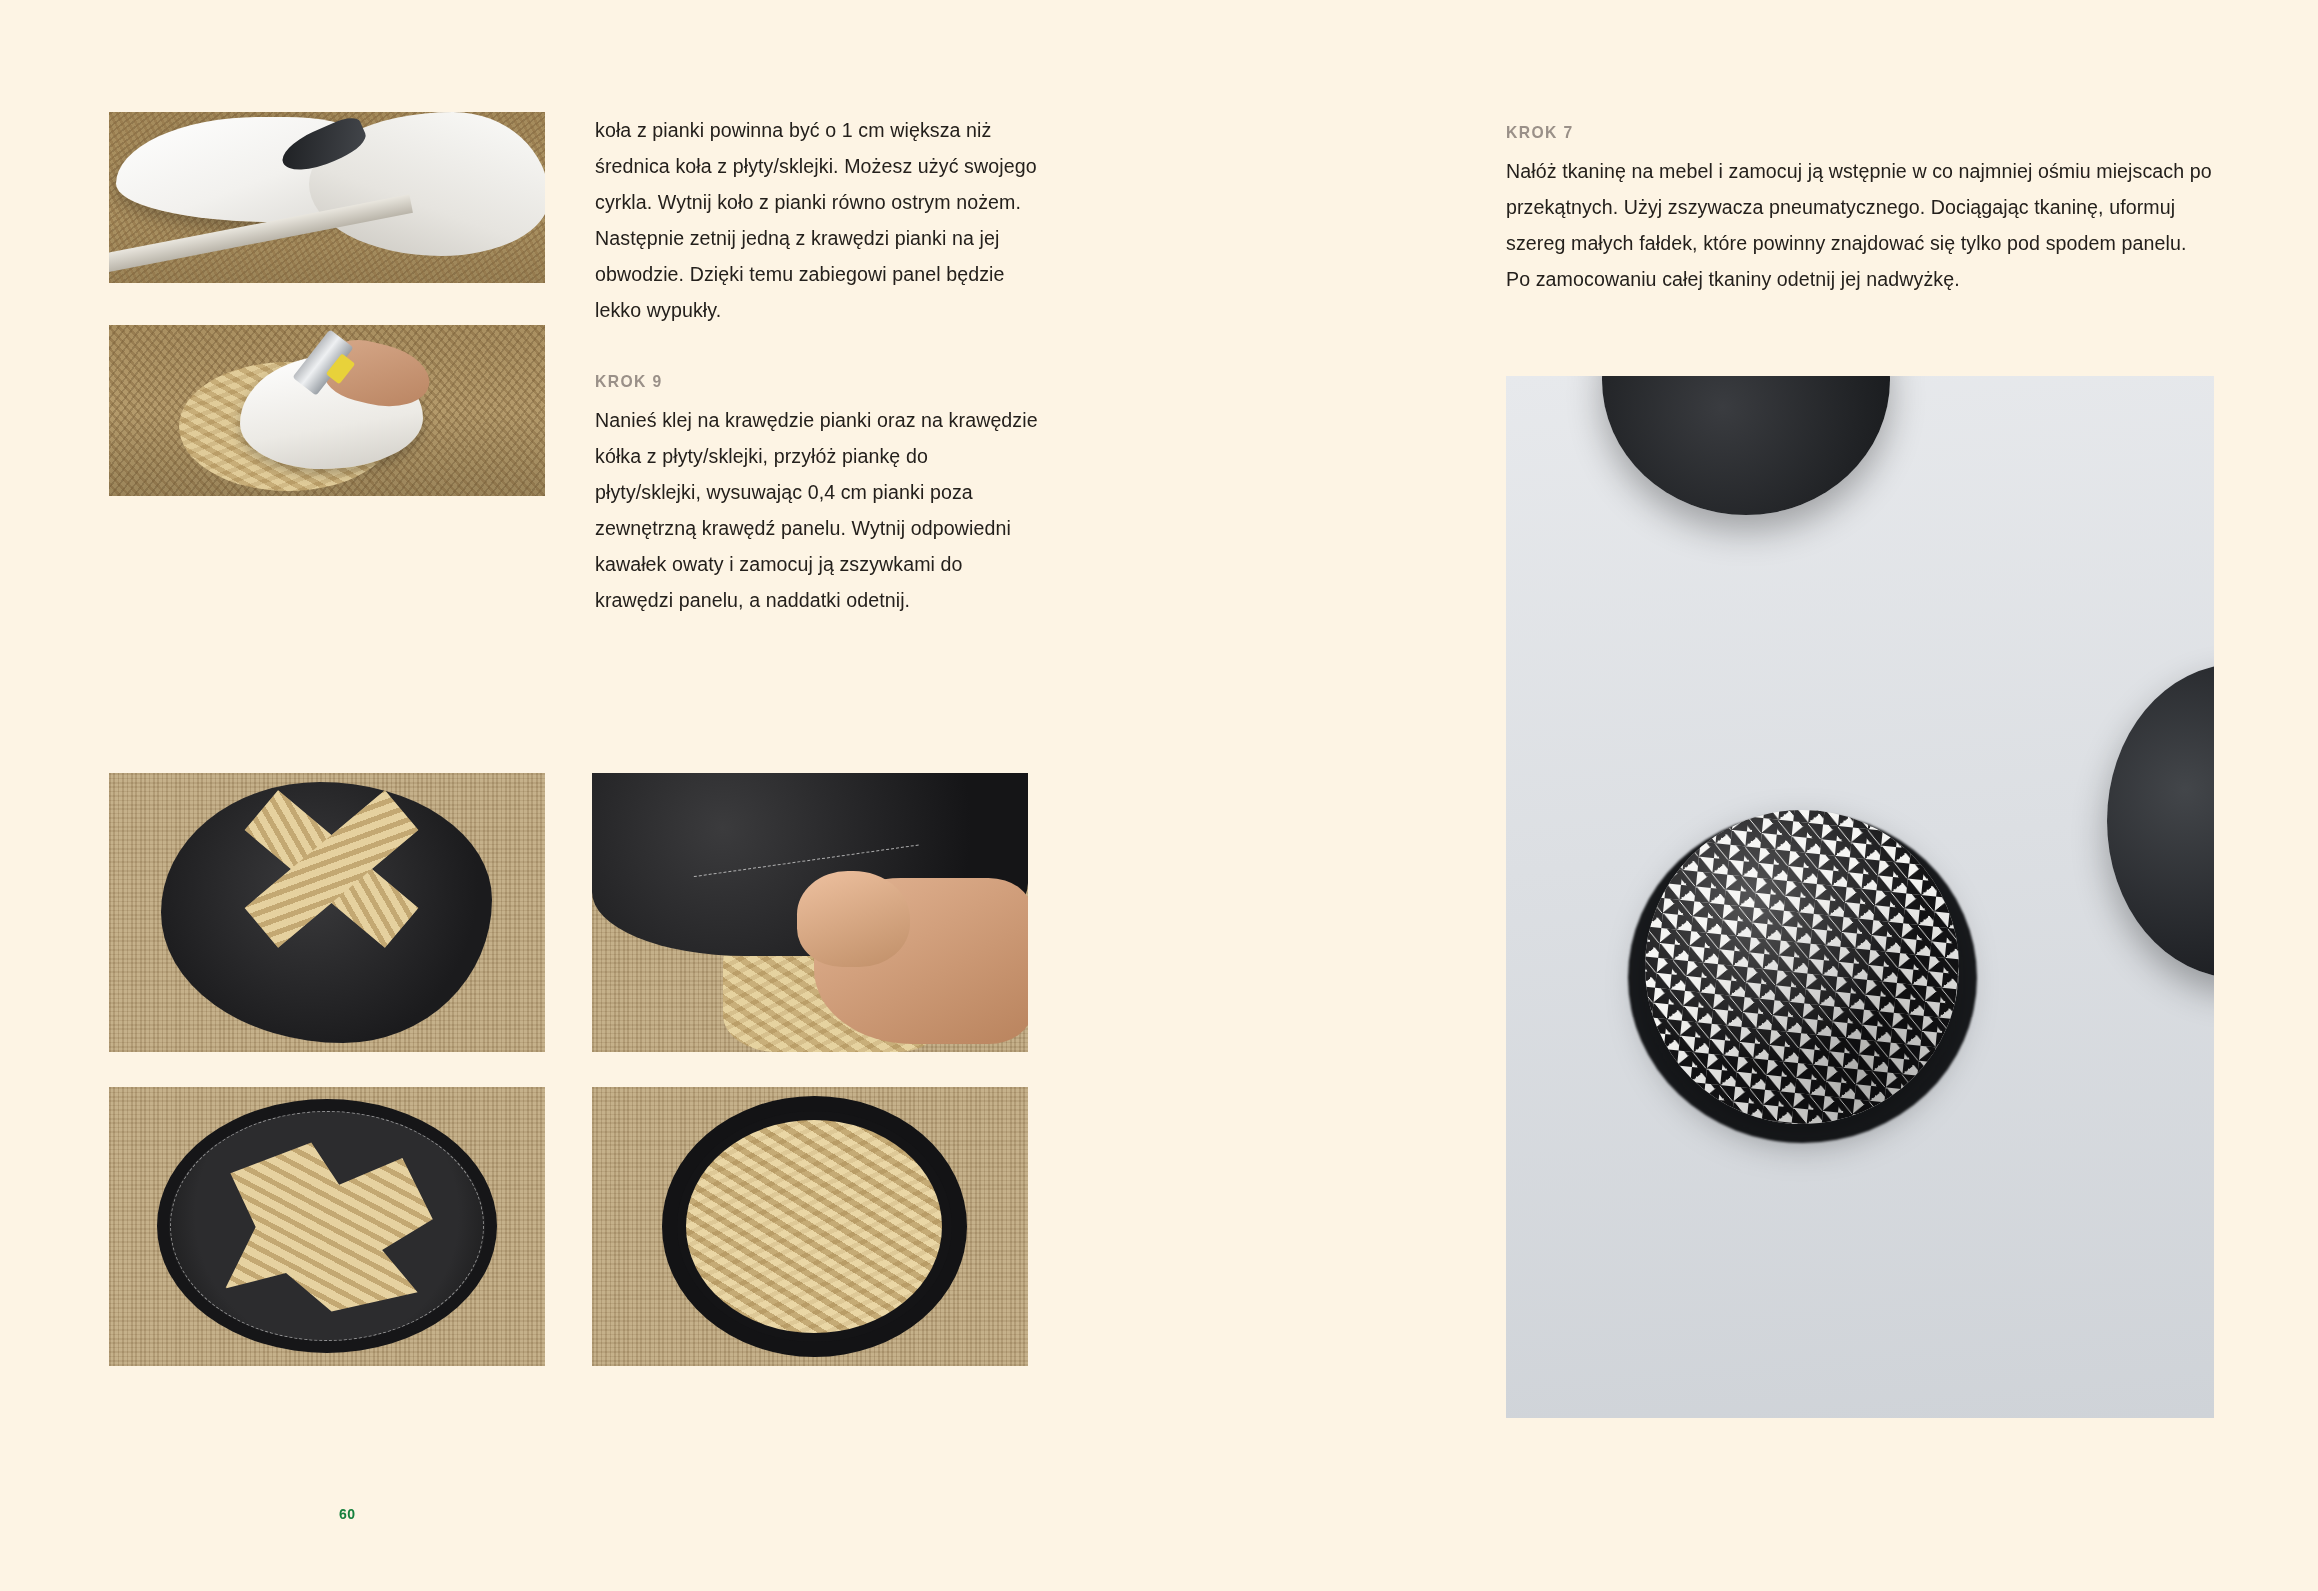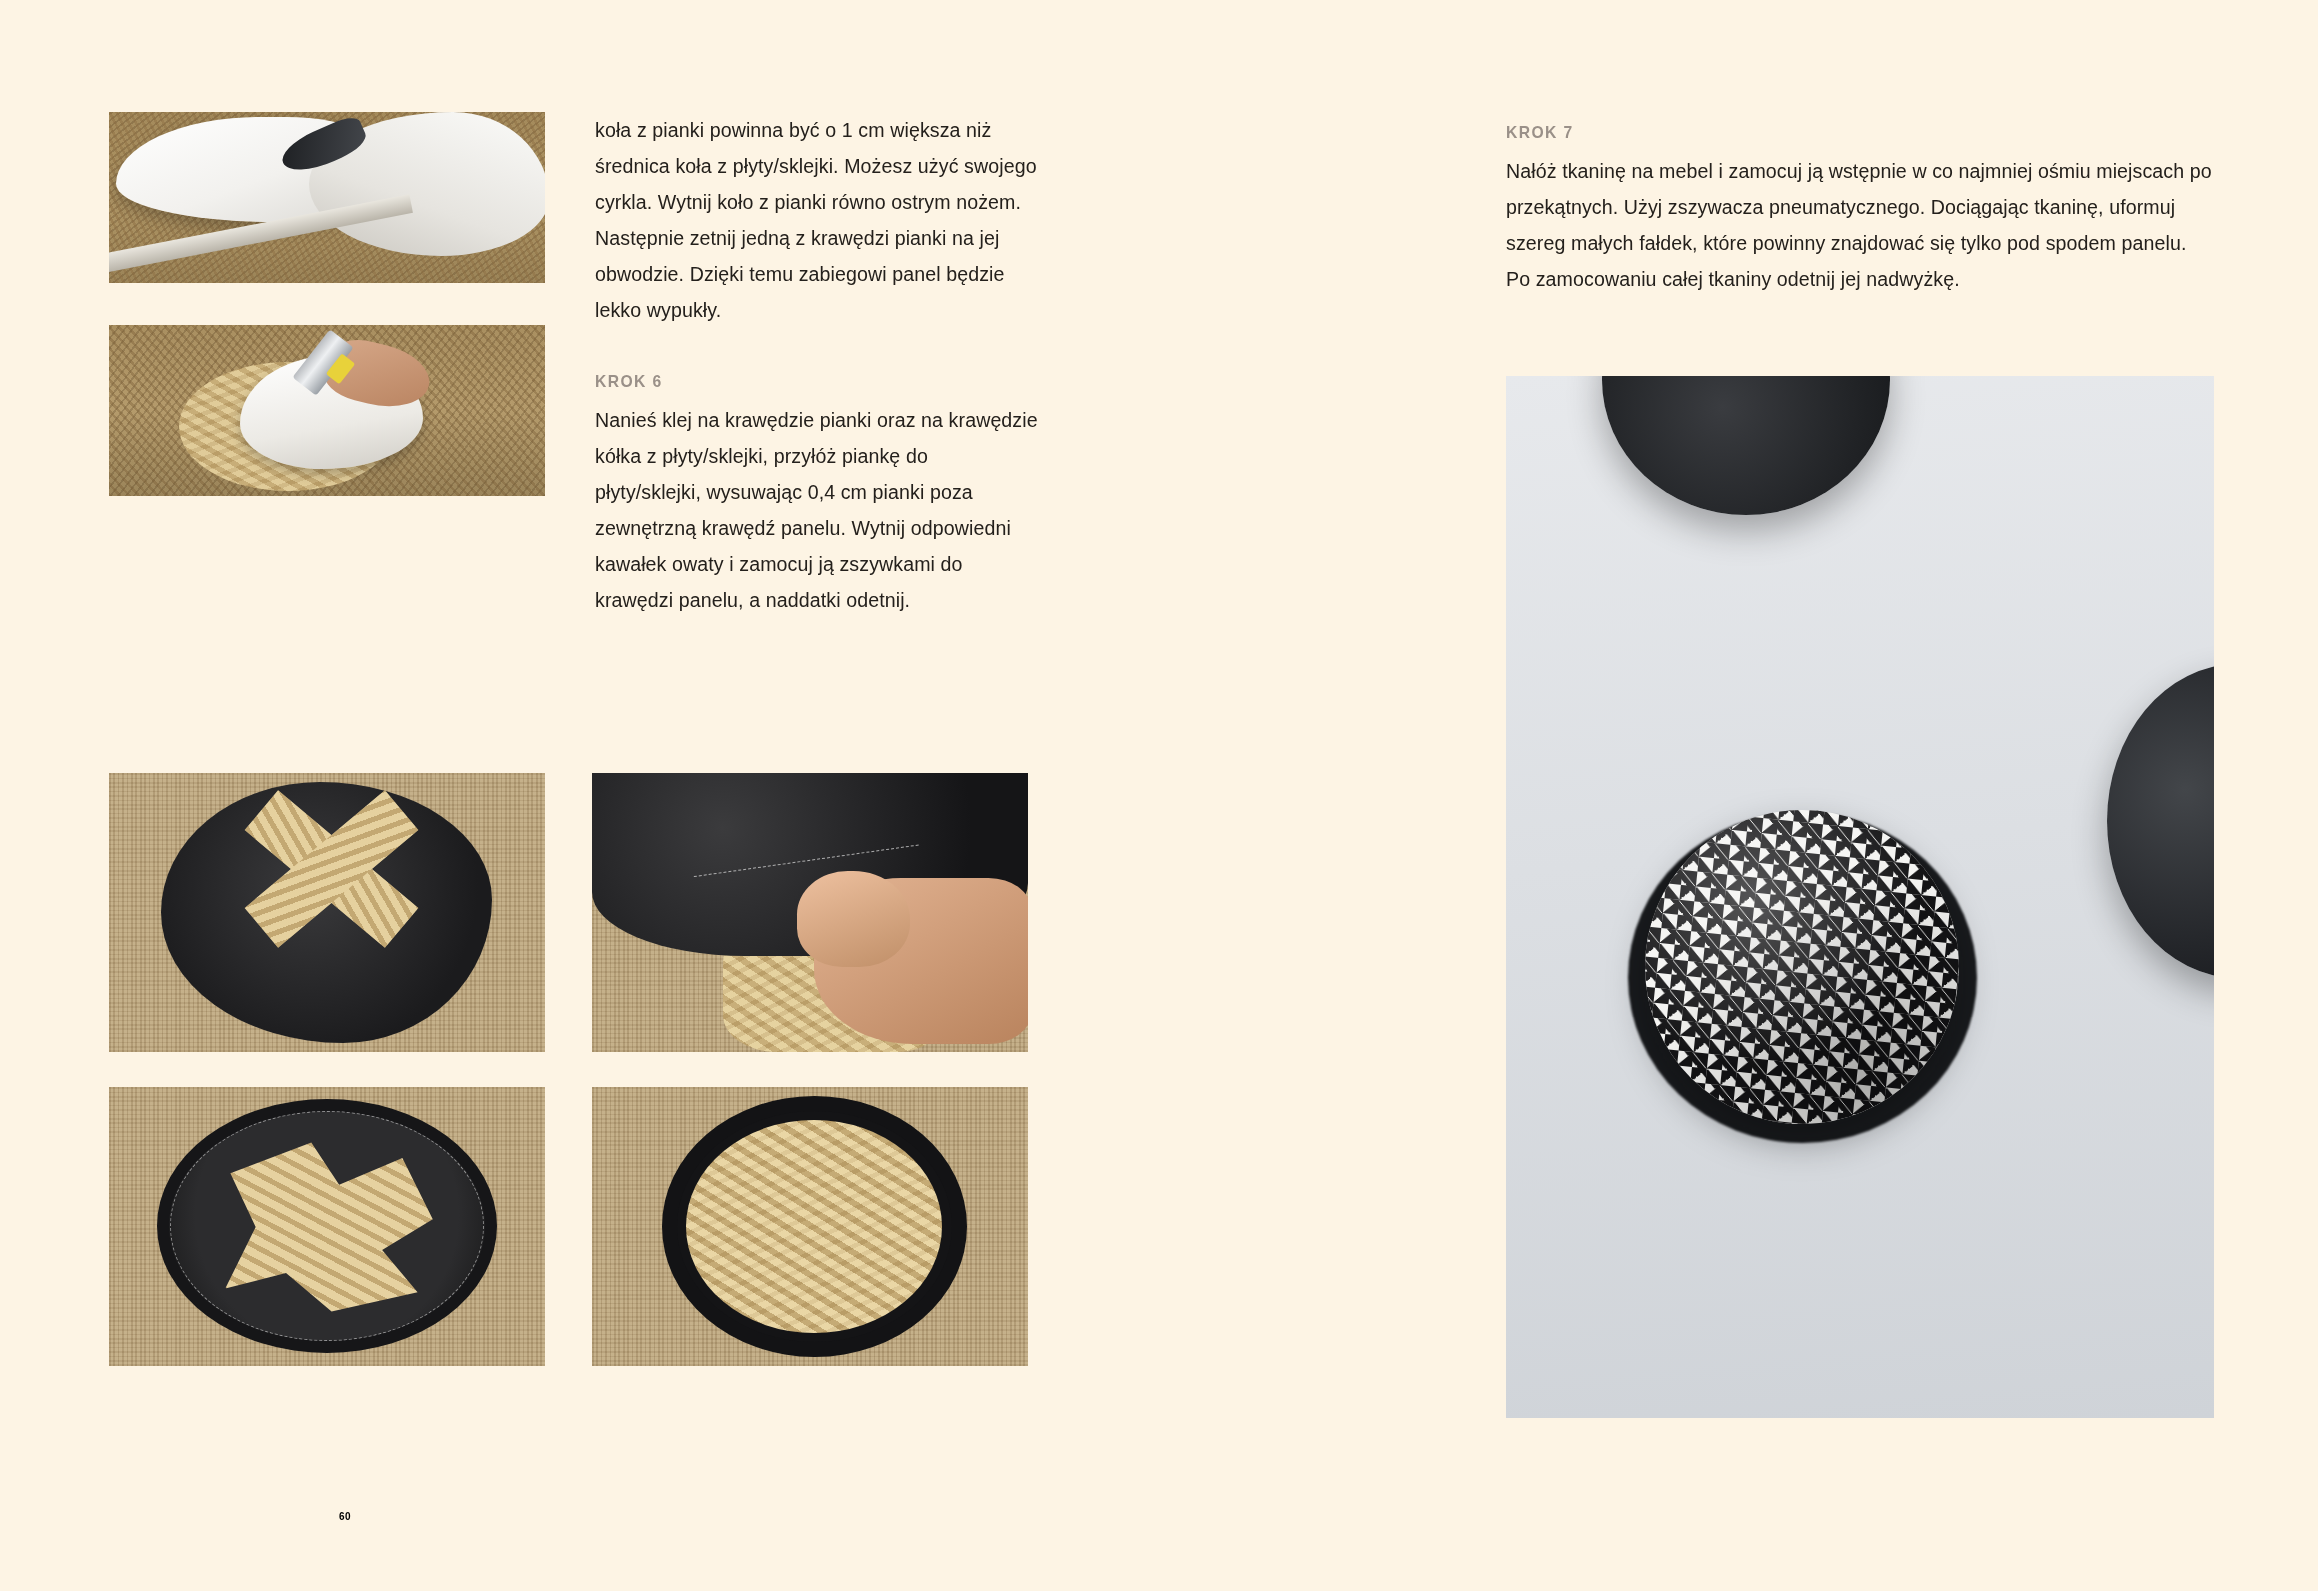--- a/index.html
+++ b/index.html
@@ -323,24 +323,24 @@
     position: absolute; inset: 0;
     border-radius: 50%;
     background: radial-gradient(circle at 35% 28%, rgba(255,255,255,0.28) 0%, rgba(255,255,255,0) 55%),
                 radial-gradient(circle at 70% 85%, rgba(0,0,0,0.3) 0%, rgba(0,0,0,0) 60%);
   }
 
   
   .folio {
     position: absolute;
     bottom: 54px;
-    font-size: 10px;
+    font-size: 14px;
     font-weight: bold;
     letter-spacing: 0.5px;
-    color: #000000;
+    color: #15803d;
   }
   .folio-left { left: 339px; }
 </style>
 </head>
 <body>
 
 <div class="spread">
 
   <div class="page-left">
 
@@ -361,21 +361,21 @@
         <div class="hand"></div>
         <div class="can"></div>
         <div class="can-cap"></div>
       </div>
 
     </div>
 
     <div class="col-text">
       <p class="body-text">koła z pianki powinna być o 1 cm większa niż średnica koła z płyty/sklejki. Możesz użyć swojego cyrkla. Wytnij koło z pianki równo ostrym nożem. Następnie zetnij jedną z krawędzi pianki na jej obwodzie. Dzięki temu zabiegowi panel będzie lekko wypukły.</p>
 
-      <div class="step-label">KROK 6</div>
+      <div class="step-label">KROK 9</div>
 
       <p class="body-text">Nanieś klej na krawędzie pianki oraz na krawędzie kółka z płyty/sklejki, przyłóż piankę do płyty/sklejki, wysuwając 0,4 cm pianki poza zewnętrzną krawędź panelu. Wytnij odpowiedni kawałek owaty i zamocuj ją zszywkami do krawędzi panelu, a naddatki odetnij.</p>
     </div>
 
     <div class="grid4">
 
       <div class="photo ph3">
         <div class="burlap"></div>
         <div class="cloth"></div>
         <div class="xarm1 osb-tex"></div>

